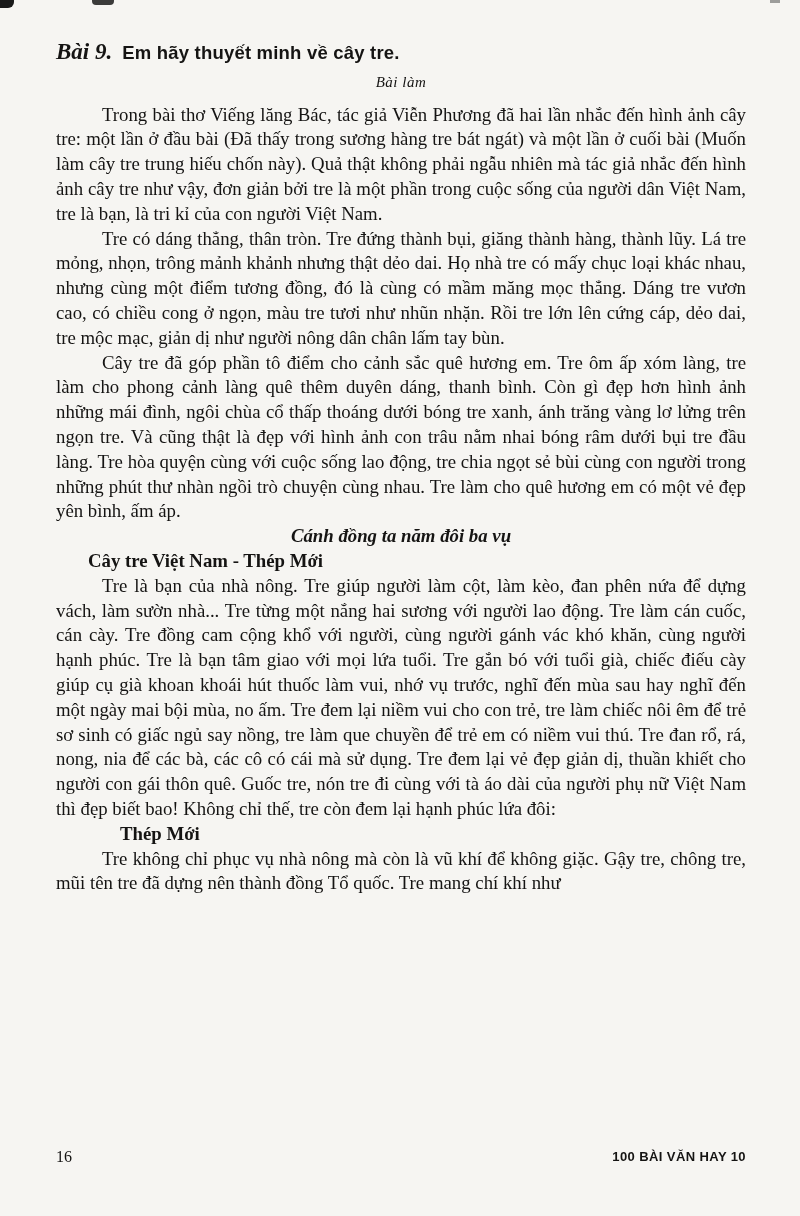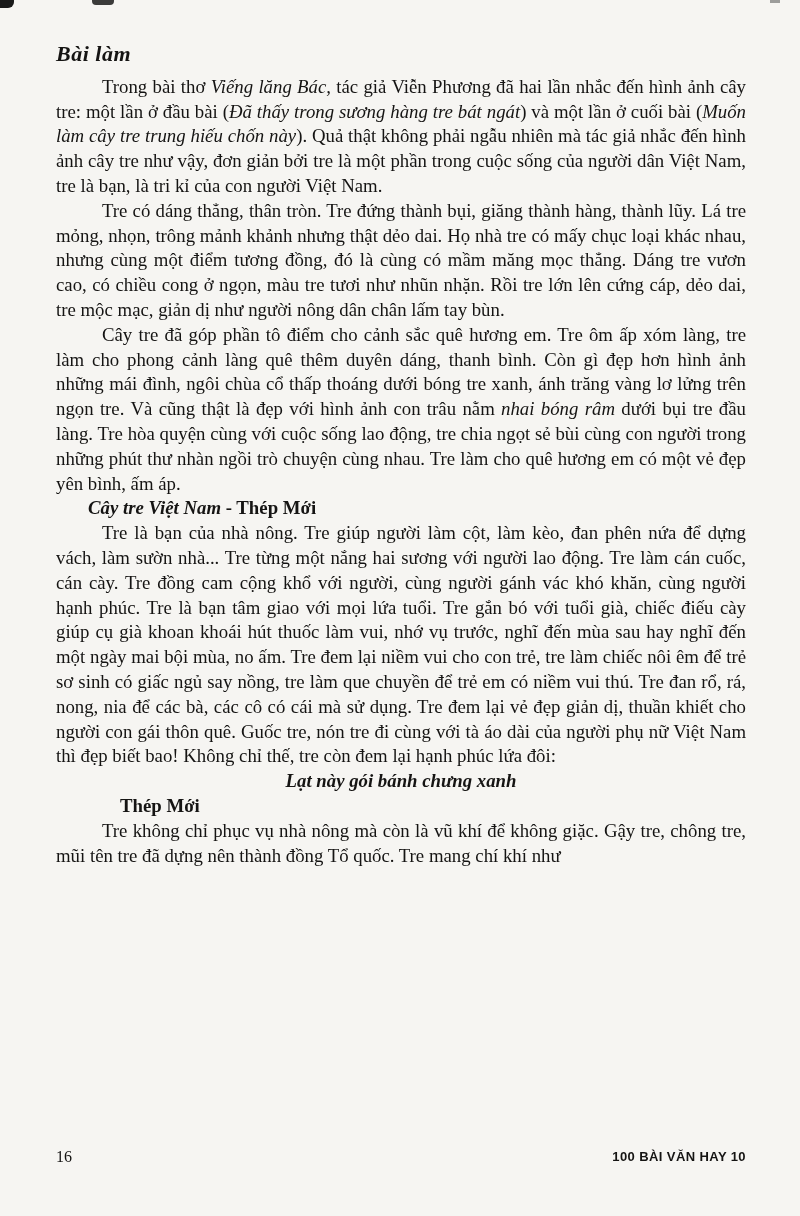--- a/index.html
+++ b/index.html
@@ -37,43 +37,44 @@
     font-size: 23px;
     margin-right: 10px;
   }
   .lesson-title {
     font-family: "Liberation Sans", "DejaVu Sans", sans-serif;
     font-weight: 700;
     font-size: 18.5px;
     letter-spacing: .2px;
   }
   .subtitle {
+    text-align: center;
     font-style: italic;
-    font-weight: 700;
-    font-size: 22px;
+    font-weight: 400;
+    font-size: 15px;
     letter-spacing: .5px;
     margin: 2px 0 8px 0;
   }
   p.body-par {
     margin: 0;
     text-align: justify;
     text-indent: 46px;
   }
   .verse { margin: 0; }
   .verse-line {
     text-align: center;
     font-style: italic;
     font-weight: 600;
   }
   .verse-attr {
     text-align: left;
   }
   .verse-attr.shift-1 { transform: translateX(32px); }
   .verse-attr.shift-2 { transform: translateX(64px); }
-  .it { font-style: italic; }
+  .it { }
   .bd { font-weight: 700; }
 
   .footer {
     position: absolute;
     left: 56px;
     right: 54px;
     bottom: 46px;
     display: flex;
     justify-content: space-between;
     align-items: flex-end;
@@ -90,35 +91,38 @@
 </style>
 </head>
 <body>
 
 <div class="page">
 
   <div class="artifact a1"></div>
   <div class="artifact a2"></div>
   <div class="artifact a3"></div>
 
+  <div class="heading">
+    <span class="lesson-label">Bài 9.</span><span class="lesson-title">Em hãy thuyết minh về cây tre.</span>
+  </div>
 
   <div class="subtitle">Bài làm</div>
 
   <p class="body-par">Trong bài thơ <span class="it">Viếng lăng Bác,</span> tác giả Viễn Phương đã hai lần nhắc đến hình ảnh cây tre: một lần ở đầu bài (<span class="it">Đã thấy trong sương hàng tre bát ngát</span>) và một lần ở cuối bài (<span class="it">Muốn làm cây tre trung hiếu chốn này</span>). Quả thật không phải ngẫu nhiên mà tác giả nhắc đến hình ảnh cây tre như vậy, đơn giản bởi tre là một phần trong cuộc sống của người dân Việt Nam, tre là bạn, là tri kỉ của con người Việt Nam.</p>
   <p class="body-par">Tre có dáng thẳng, thân tròn. Tre đứng thành bụi, giăng thành hàng, thành lũy. Lá tre mỏng, nhọn, trông mảnh khảnh nhưng thật dẻo dai. Họ nhà tre có mấy chục loại khác nhau, nhưng cùng một điểm tương đồng, đó là cùng có mầm măng mọc thẳng. Dáng tre vươn cao, có chiều cong ở ngọn, màu tre tươi như nhũn nhặn. Rồi tre lớn lên cứng cáp, dẻo dai, tre mộc mạc, giản dị như người nông dân chân lấm tay bùn.</p>
   <p class="body-par">Cây tre đã góp phần tô điểm cho cảnh sắc quê hương em. Tre ôm ấp xóm làng, tre làm cho phong cảnh làng quê thêm duyên dáng, thanh bình. Còn gì đẹp hơn hình ảnh những mái đình, ngôi chùa cổ thấp thoáng dưới bóng tre xanh, ánh trăng vàng lơ lửng trên ngọn tre. Và cũng thật là đẹp với hình ảnh con trâu nằm <span class="it">nhai bóng râm</span> dưới bụi tre đầu làng. Tre hòa quyện cùng với cuộc sống lao động, tre chia ngọt sẻ bùi cùng con người trong những phút thư nhàn ngồi trò chuyện cùng nhau. Tre làm cho quê hương em có một vẻ đẹp yên bình, ấm áp.</p>
 
   <div class="verse">
+    <div class="verse-line">Cánh đồng ta năm đôi ba vụ</div>
     <div class="verse-attr shift-1"><span class="it bd">Cây tre Việt Nam</span><span class="bd"> - </span><span class="bd">Thép Mới</span></div>
   </div>
 
   <p class="body-par">Tre là bạn của nhà nông. Tre giúp người làm cột, làm kèo, đan phên nứa để dựng vách, làm sườn nhà... Tre từng một nắng hai sương với người lao động. Tre làm cán cuốc, cán cày. Tre đồng cam cộng khổ với người, cùng người gánh vác khó khăn, cùng người hạnh phúc. Tre là bạn tâm giao với mọi lứa tuổi. Tre gắn bó với tuổi già, chiếc điếu cày giúp cụ già khoan khoái hút thuốc làm vui, nhớ vụ trước, nghĩ đến mùa sau hay nghĩ đến một ngày mai bội mùa, no ấm. Tre đem lại niềm vui cho con trẻ, tre làm chiếc nôi êm để trẻ sơ sinh có giấc ngủ say nồng, tre làm que chuyền để trẻ em có niềm vui thú. Tre đan rổ, rá, nong, nia để các bà, các cô có cái mà sử dụng. Tre đem lại vẻ đẹp giản dị, thuần khiết cho người con gái thôn quê. Guốc tre, nón tre đi cùng với tà áo dài của người phụ nữ Việt Nam thì đẹp biết bao! Không chỉ thế, tre còn đem lại hạnh phúc lứa đôi:</p>
 
   <div class="verse">
-    <div class="verse-line">Lạt này gói bánh chưng xanh</div>
     <div class="verse-attr shift-2"><span class="bd">Thép Mới</span></div>
   </div>
 
   <p class="body-par">Tre không chỉ phục vụ nhà nông mà còn là vũ khí để không giặc. Gậy tre, chông tre, mũi tên tre đã dựng nên thành đồng Tổ quốc. Tre mang chí khí như</p>
 
   <div class="footer">
     <span class="page-number">16</span>
     <span class="book-title">100 BÀI VĂN HAY 10</span>
   </div>
 

